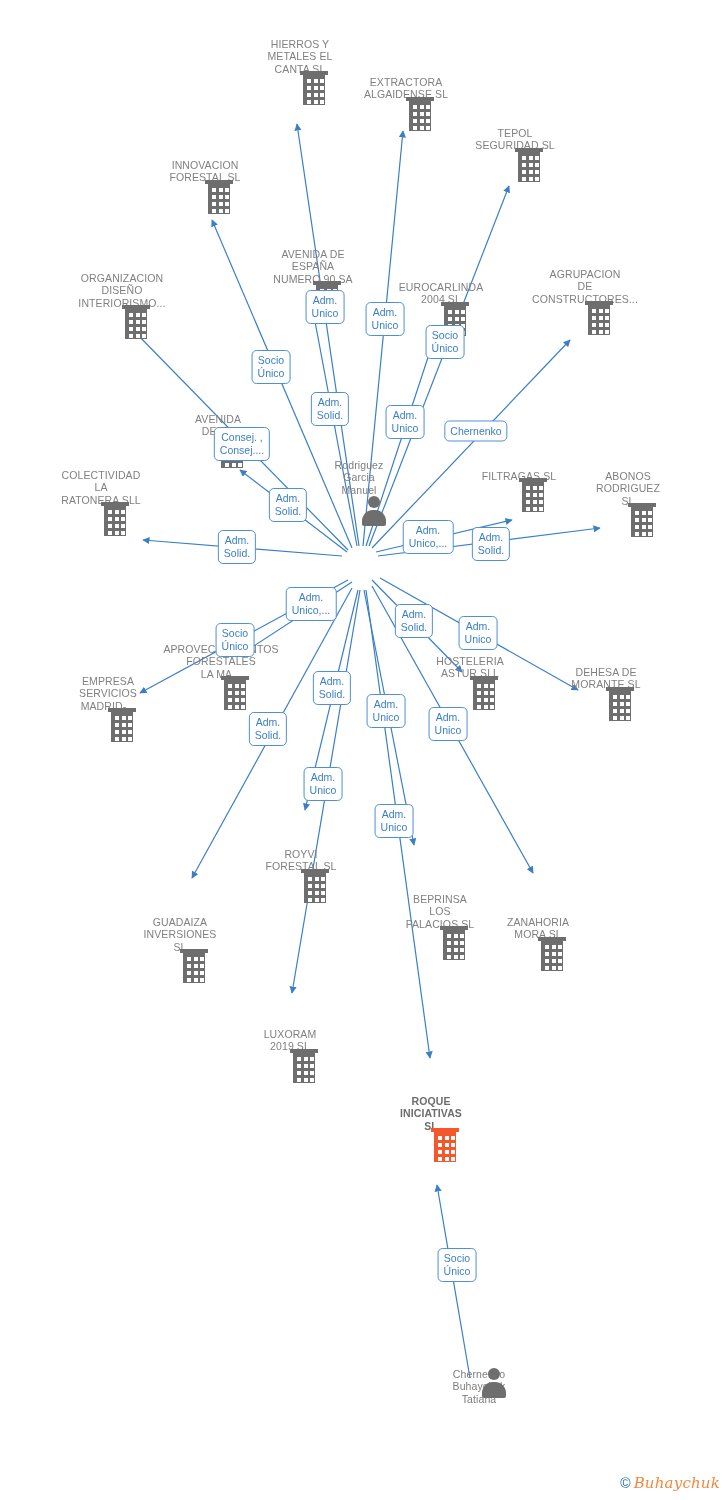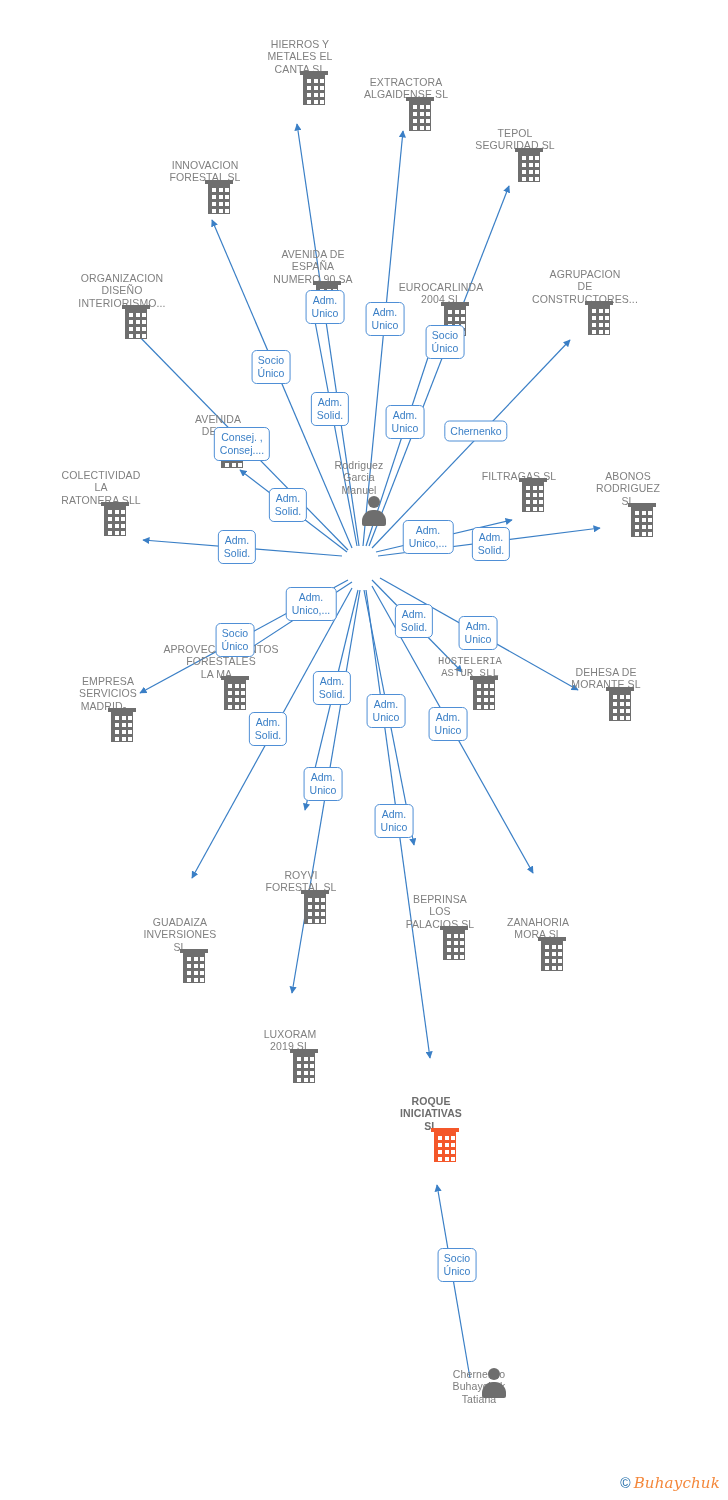--- a/index.html
+++ b/index.html
@@ -189,25 +189,25 @@
 SL</span><span class="bld"><span class="body"></span><span class="base"></span><span class="win" style="left: 7px; top: 4px;"></span><span class="win" style="left: 7px; top: 11px;"></span><span class="win" style="left: 7px; top: 18px;"></span><span class="win" style="left: 7px; top: 25px;"></span><span class="win" style="left: 14px; top: 4px;"></span><span class="win" style="left: 14px; top: 11px;"></span><span class="win" style="left: 14px; top: 18px;"></span><span class="win" style="left: 14px; top: 25px;"></span><span class="win" style="left: 20px; top: 4px;"></span><span class="win" style="left: 20px; top: 11px;"></span><span class="win" style="left: 20px; top: 18px;"></span><span class="win" style="left: 20px; top: 25px;"></span></span></div>
       <div class="node person" style="left: 359px; top: 458.8px;"><span class="caption">Rodriguez
 Garcia
 Manuel</span><span class="per"><span class="head"></span><span class="torso"></span></span></div>
       <div class="node company" style="left: 221px; top: 643px;"><span class="caption">APROVECHAMIENTOS
 FORESTALES
 LA MA...</span><span class="bld"><span class="body"></span><span class="base"></span><span class="win" style="left: 7px; top: 4px;"></span><span class="win" style="left: 7px; top: 11px;"></span><span class="win" style="left: 7px; top: 18px;"></span><span class="win" style="left: 7px; top: 25px;"></span><span class="win" style="left: 14px; top: 4px;"></span><span class="win" style="left: 14px; top: 11px;"></span><span class="win" style="left: 14px; top: 18px;"></span><span class="win" style="left: 14px; top: 25px;"></span><span class="win" style="left: 20px; top: 4px;"></span><span class="win" style="left: 20px; top: 11px;"></span><span class="win" style="left: 20px; top: 18px;"></span><span class="win" style="left: 20px; top: 25px;"></span></span></div>
       <div class="node company" style="left: 108px; top: 675px;"><span class="caption">EMPRESA
 SERVICIOS
 MADRID-...</span><span class="bld"><span class="body"></span><span class="base"></span><span class="win" style="left: 7px; top: 4px;"></span><span class="win" style="left: 7px; top: 11px;"></span><span class="win" style="left: 7px; top: 18px;"></span><span class="win" style="left: 7px; top: 25px;"></span><span class="win" style="left: 14px; top: 4px;"></span><span class="win" style="left: 14px; top: 11px;"></span><span class="win" style="left: 14px; top: 18px;"></span><span class="win" style="left: 14px; top: 25px;"></span><span class="win" style="left: 20px; top: 4px;"></span><span class="win" style="left: 20px; top: 11px;"></span><span class="win" style="left: 20px; top: 18px;"></span><span class="win" style="left: 20px; top: 25px;"></span></span></div>
-      <div class="node company" style="left: 470px; top: 655px; font-family: Liberation Mono, monospace;"><span class="caption">HOSTELERIA
+      <div class="node company" style="left: 470px; top: 655px;"><span class="caption">HOSTELERIA
 ASTUR SLL</span><span class="bld"><span class="body"></span><span class="base"></span><span class="win" style="left: 7px; top: 4px;"></span><span class="win" style="left: 7px; top: 11px;"></span><span class="win" style="left: 7px; top: 18px;"></span><span class="win" style="left: 7px; top: 25px;"></span><span class="win" style="left: 14px; top: 4px;"></span><span class="win" style="left: 14px; top: 11px;"></span><span class="win" style="left: 14px; top: 18px;"></span><span class="win" style="left: 14px; top: 25px;"></span><span class="win" style="left: 20px; top: 4px;"></span><span class="win" style="left: 20px; top: 11px;"></span><span class="win" style="left: 20px; top: 18px;"></span><span class="win" style="left: 20px; top: 25px;"></span></span></div>
       <div class="node company" style="left: 606px; top: 666px;"><span class="caption">DEHESA DE
 MORANTE SL</span><span class="bld"><span class="body"></span><span class="base"></span><span class="win" style="left: 7px; top: 4px;"></span><span class="win" style="left: 7px; top: 11px;"></span><span class="win" style="left: 7px; top: 18px;"></span><span class="win" style="left: 7px; top: 25px;"></span><span class="win" style="left: 14px; top: 4px;"></span><span class="win" style="left: 14px; top: 11px;"></span><span class="win" style="left: 14px; top: 18px;"></span><span class="win" style="left: 14px; top: 25px;"></span><span class="win" style="left: 20px; top: 4px;"></span><span class="win" style="left: 20px; top: 11px;"></span><span class="win" style="left: 20px; top: 18px;"></span><span class="win" style="left: 20px; top: 25px;"></span></span></div>
-      <div class="node company" style="left: 301px; top: 869px;"><span class="caption">ROYVI
+      <div class="node company" style="left: 301px; top: 848px;"><span class="caption">ROYVI
 FORESTAL SL</span><span class="bld"><span class="body"></span><span class="base"></span><span class="win" style="left: 7px; top: 4px;"></span><span class="win" style="left: 7px; top: 11px;"></span><span class="win" style="left: 7px; top: 18px;"></span><span class="win" style="left: 7px; top: 25px;"></span><span class="win" style="left: 14px; top: 4px;"></span><span class="win" style="left: 14px; top: 11px;"></span><span class="win" style="left: 14px; top: 18px;"></span><span class="win" style="left: 14px; top: 25px;"></span><span class="win" style="left: 20px; top: 4px;"></span><span class="win" style="left: 20px; top: 11px;"></span><span class="win" style="left: 20px; top: 18px;"></span><span class="win" style="left: 20px; top: 25px;"></span></span></div>
       <div class="node company" style="left: 440px; top: 893px;"><span class="caption">BEPRINSA
 LOS
 PALACIOS  SL</span><span class="bld"><span class="body"></span><span class="base"></span><span class="win" style="left: 7px; top: 4px;"></span><span class="win" style="left: 7px; top: 11px;"></span><span class="win" style="left: 7px; top: 18px;"></span><span class="win" style="left: 7px; top: 25px;"></span><span class="win" style="left: 14px; top: 4px;"></span><span class="win" style="left: 14px; top: 11px;"></span><span class="win" style="left: 14px; top: 18px;"></span><span class="win" style="left: 14px; top: 25px;"></span><span class="win" style="left: 20px; top: 4px;"></span><span class="win" style="left: 20px; top: 11px;"></span><span class="win" style="left: 20px; top: 18px;"></span><span class="win" style="left: 20px; top: 25px;"></span></span></div>
       <div class="node company" style="left: 538px; top: 916px;"><span class="caption">ZANAHORIA
 MORA  SL</span><span class="bld"><span class="body"></span><span class="base"></span><span class="win" style="left: 7px; top: 4px;"></span><span class="win" style="left: 7px; top: 11px;"></span><span class="win" style="left: 7px; top: 18px;"></span><span class="win" style="left: 7px; top: 25px;"></span><span class="win" style="left: 14px; top: 4px;"></span><span class="win" style="left: 14px; top: 11px;"></span><span class="win" style="left: 14px; top: 18px;"></span><span class="win" style="left: 14px; top: 25px;"></span><span class="win" style="left: 20px; top: 4px;"></span><span class="win" style="left: 20px; top: 11px;"></span><span class="win" style="left: 20px; top: 18px;"></span><span class="win" style="left: 20px; top: 25px;"></span></span></div>
       <div class="node company" style="left: 180px; top: 916px;"><span class="caption">GUADAIZA
 INVERSIONES
 SL</span><span class="bld"><span class="body"></span><span class="base"></span><span class="win" style="left: 7px; top: 4px;"></span><span class="win" style="left: 7px; top: 11px;"></span><span class="win" style="left: 7px; top: 18px;"></span><span class="win" style="left: 7px; top: 25px;"></span><span class="win" style="left: 14px; top: 4px;"></span><span class="win" style="left: 14px; top: 11px;"></span><span class="win" style="left: 14px; top: 18px;"></span><span class="win" style="left: 14px; top: 25px;"></span><span class="win" style="left: 20px; top: 4px;"></span><span class="win" style="left: 20px; top: 11px;"></span><span class="win" style="left: 20px; top: 18px;"></span><span class="win" style="left: 20px; top: 25px;"></span></span></div>
       <div class="node company" style="left: 290px; top: 1028px;"><span class="caption">LUXORAM

